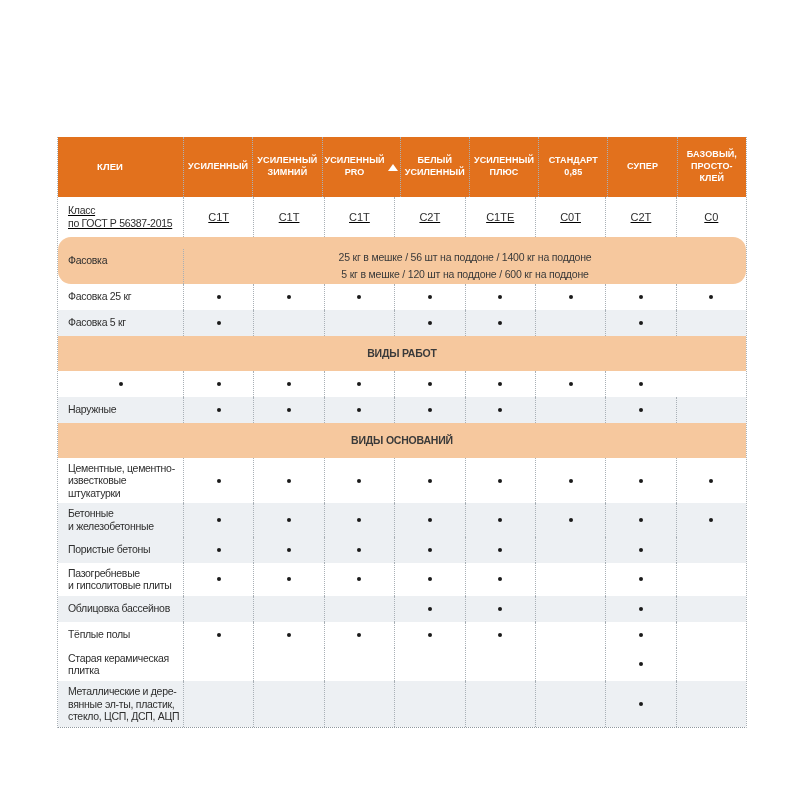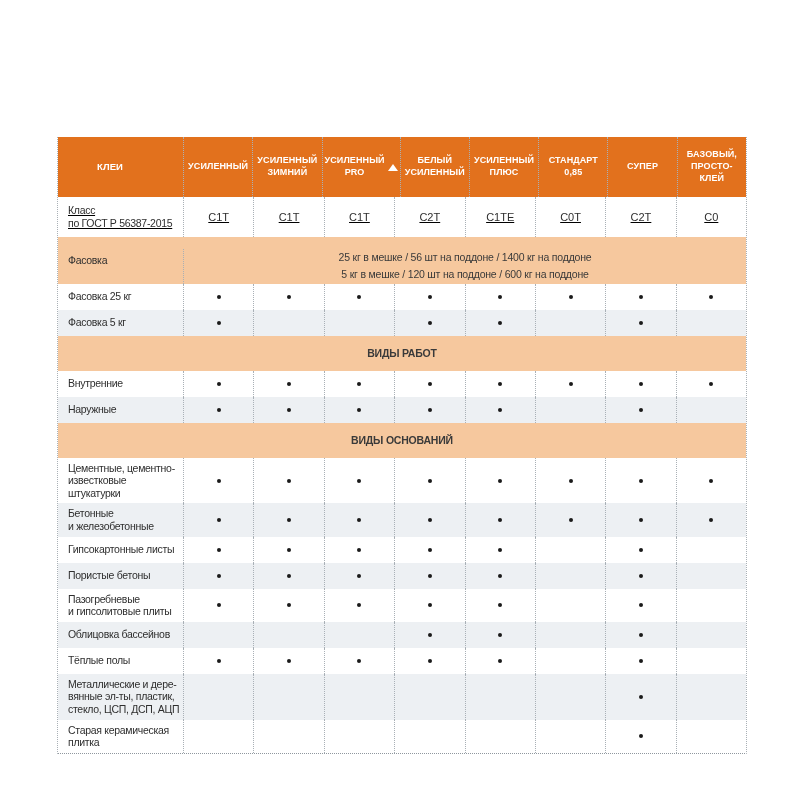--- a/index.html
+++ b/index.html
@@ -30,21 +30,21 @@
     padding:4px 3px 4px 10px;white-space:pre-line;
   }
   .val-cell{display:flex;align-items:center;justify-content:center;color:var(--text);font-size:11px;}
   
   .class-row{background:#fff;min-height:40px;text-decoration:underline;}
   
   .band{background:var(--peach);}
   .band-row-section{height:35px;}
   .band-row-section > *{grid-column:1/-1;display:flex;align-items:center;justify-content:center;
     font-size:10.5px;font-weight:bold;color:#3a3a3a;letter-spacing:-0.2px;border-left:none !important;}
-  .pack-row{min-height:38px;}
+  .pack-row{min-height:38px;border-radius:13px;}
   .pack-lines{grid-column:2/-1;display:flex;flex-direction:column;align-items:center;justify-content:center;
     color:#3a3a3a;font-size:10.5px;line-height:1.65;letter-spacing:-0.2px;margin-top:12px;}
   
   .matrix-row{background:var(--rowBg);min-height:26px;}
   .matrix-row.alt{background:var(--altBg);}
   .dot-cell{display:flex;align-items:center;justify-content:center;}
   .dot{width:4px;height:4px;border-radius:50%;background:var(--dot);}
 </style>
 </head>
 <body>
@@ -131,21 +131,20 @@
         <div class="dot-cell"></div>
         <div class="dot-cell">
           <span class="dot"></span>
         </div>
         <div class="dot-cell"></div>
       </div>
       <div class="row band band-row-section">
         <div>ВИДЫ РАБОТ</div>
       </div>
       <div class="row matrix-row">
-        <div class="label-cell">Внутренние</div>
         <div class="dot-cell">
           <span class="dot"></span>
         </div>
         <div class="dot-cell">
           <span class="dot"></span>
         </div>
         <div class="dot-cell">
           <span class="dot"></span>
         </div>
         <div class="dot-cell">
@@ -238,43 +237,20 @@
         <div class="dot-cell">
           <span class="dot"></span>
         </div>
         <div class="dot-cell">
           <span class="dot"></span>
         </div>
         <div class="dot-cell">
           <span class="dot"></span>
         </div>
       </div>
-      <div class="row matrix-row">
-        <div class="label-cell">Гипсокартонные листы</div>
-        <div class="dot-cell">
-          <span class="dot"></span>
-        </div>
-        <div class="dot-cell">
-          <span class="dot"></span>
-        </div>
-        <div class="dot-cell">
-          <span class="dot"></span>
-        </div>
-        <div class="dot-cell">
-          <span class="dot"></span>
-        </div>
-        <div class="dot-cell">
-          <span class="dot"></span>
-        </div>
-        <div class="dot-cell"></div>
-        <div class="dot-cell">
-          <span class="dot"></span>
-        </div>
-        <div class="dot-cell"></div>
-      </div>
       <div class="row matrix-row alt">
         <div class="label-cell">Пористые бетоны</div>
         <div class="dot-cell">
           <span class="dot"></span>
         </div>
         <div class="dot-cell">
           <span class="dot"></span>
         </div>
         <div class="dot-cell">
           <span class="dot"></span>
@@ -342,44 +318,44 @@
         </div>
         <div class="dot-cell">
           <span class="dot"></span>
         </div>
         <div class="dot-cell">
           <span class="dot"></span>
         </div>
         <div class="dot-cell">
           <span class="dot"></span>
         </div>
+        <div class="dot-cell"></div>
+        <div class="dot-cell">
+          <span class="dot"></span>
+        </div>
+        <div class="dot-cell"></div>
+      </div>
+      <div class="row matrix-row">
+        <div class="label-cell">Старая керамическая
+плитка</div>
+        <div class="dot-cell"></div>
+        <div class="dot-cell"></div>
+        <div class="dot-cell"></div>
+        <div class="dot-cell"></div>
+        <div class="dot-cell"></div>
         <div class="dot-cell"></div>
         <div class="dot-cell">
           <span class="dot"></span>
         </div>
         <div class="dot-cell"></div>
       </div>
       <div class="row matrix-row alt">
         <div class="label-cell">Металлические и дере-
 вянные эл-ты, пластик,
 стекло, ЦСП, ДСП, АЦП</div>
-        <div class="dot-cell"></div>
-        <div class="dot-cell"></div>
-        <div class="dot-cell"></div>
-        <div class="dot-cell"></div>
-        <div class="dot-cell"></div>
-        <div class="dot-cell"></div>
-        <div class="dot-cell">
-          <span class="dot"></span>
-        </div>
-        <div class="dot-cell"></div>
-      </div>
-      <div class="row matrix-row">
-        <div class="label-cell">Старая керамическая
-плитка</div>
         <div class="dot-cell"></div>
         <div class="dot-cell"></div>
         <div class="dot-cell"></div>
         <div class="dot-cell"></div>
         <div class="dot-cell"></div>
         <div class="dot-cell"></div>
         <div class="dot-cell">
           <span class="dot"></span>
         </div>
         <div class="dot-cell"></div>

